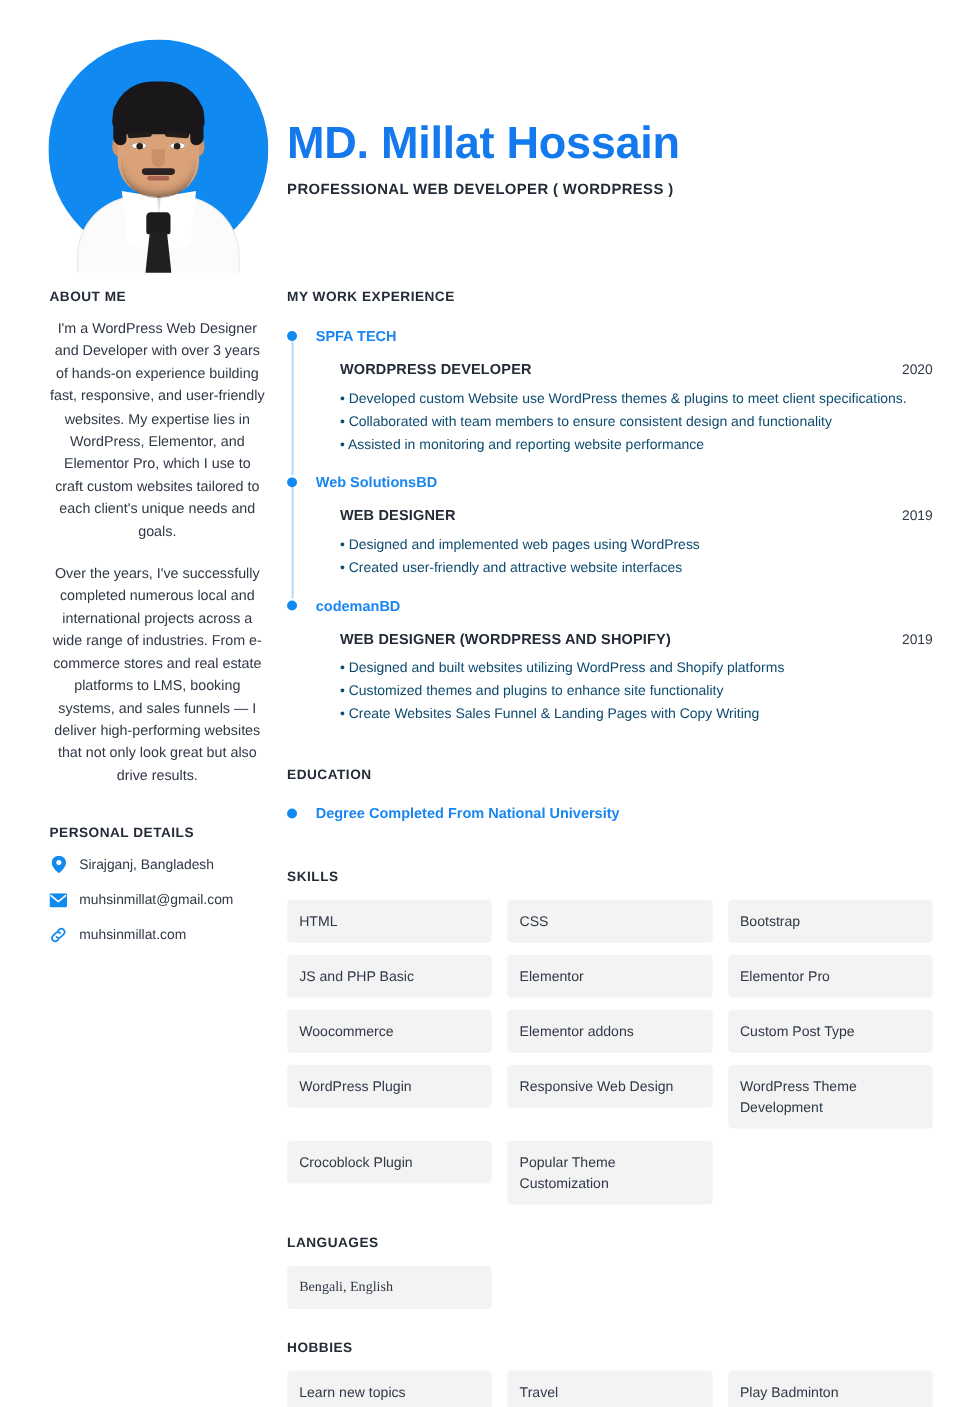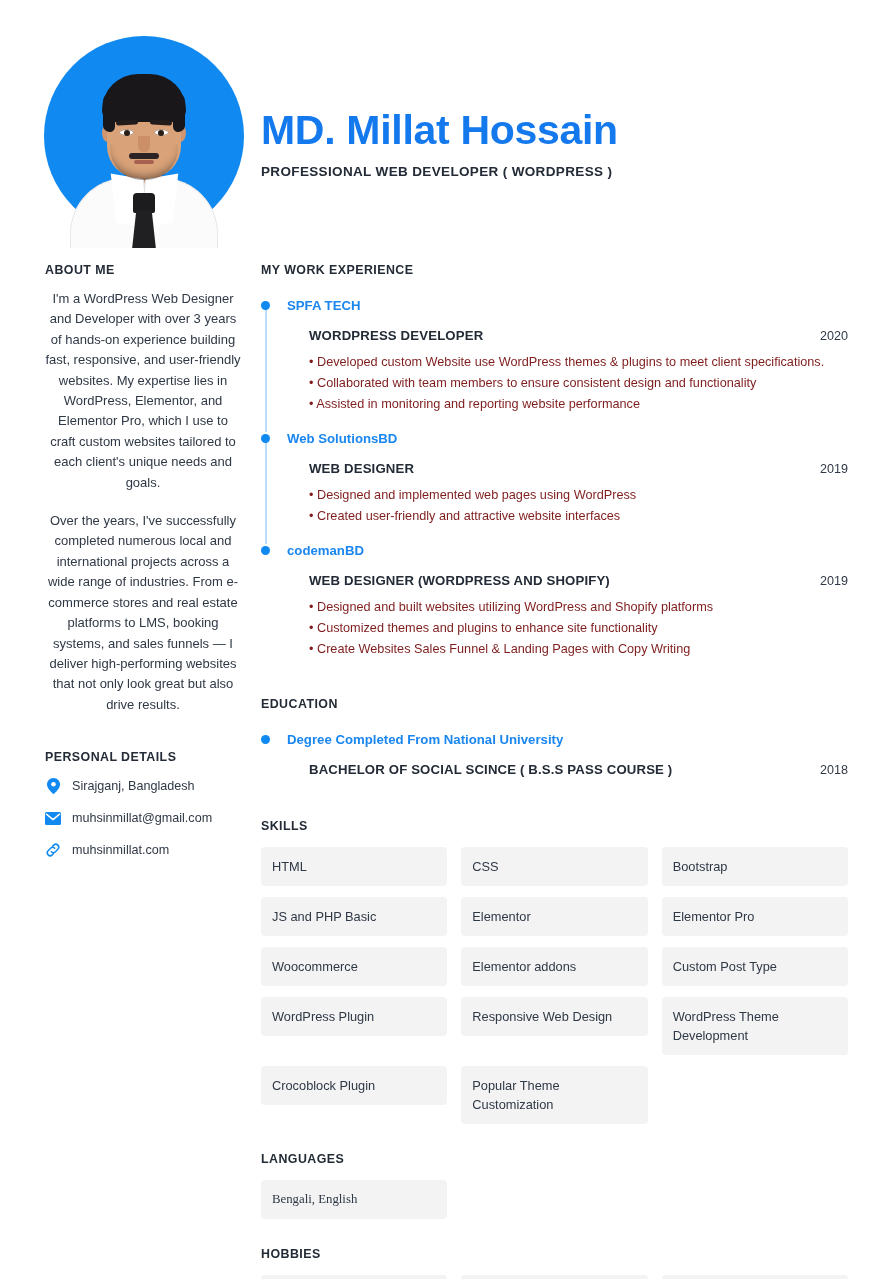--- a/index.html
+++ b/index.html
@@ -332,21 +332,21 @@
     white-space: nowrap;
   }
 
   .tl-bullets {
     margin-top: 10px;
     padding-left: 22px;
   }
   .tl-bullet {
     font-size: 12.7px;
     line-height: 19px;
-    color: #7f1d1d;
+    color: #0c4a6e;
     margin-bottom: 2px;
   }
 
   .edu-title { margin-top: 22px; }
   .edu-wrap { margin-top: 20px; }
 
   
   .grid-title { margin-top: 28px; }
 
   .box-grid {
@@ -509,24 +509,20 @@
       </div>
 
     </div>
 
     <div class="section-title edu-title">EDUCATION</div>
 
     <div class="edu-wrap">
       <div class="tl-item last">
         <span class="tl-dot"></span>
         <div class="tl-company">Degree Completed From National University</div>
-        <div class="tl-role-row">
-          <span class="tl-role">BACHELOR OF SOCIAL SCINCE ( B.S.S PASS COURSE )</span>
-          <span class="tl-year">2018</span>
-        </div>
       </div>
     </div>
 
     <div class="section-title grid-title">SKILLS</div>
     <div class="box-grid">
       <div class="box">HTML</div>
       <div class="box">CSS</div>
       <div class="box">Bootstrap</div>
       <div class="box">JS and PHP Basic</div>
       <div class="box">Elementor</div>

